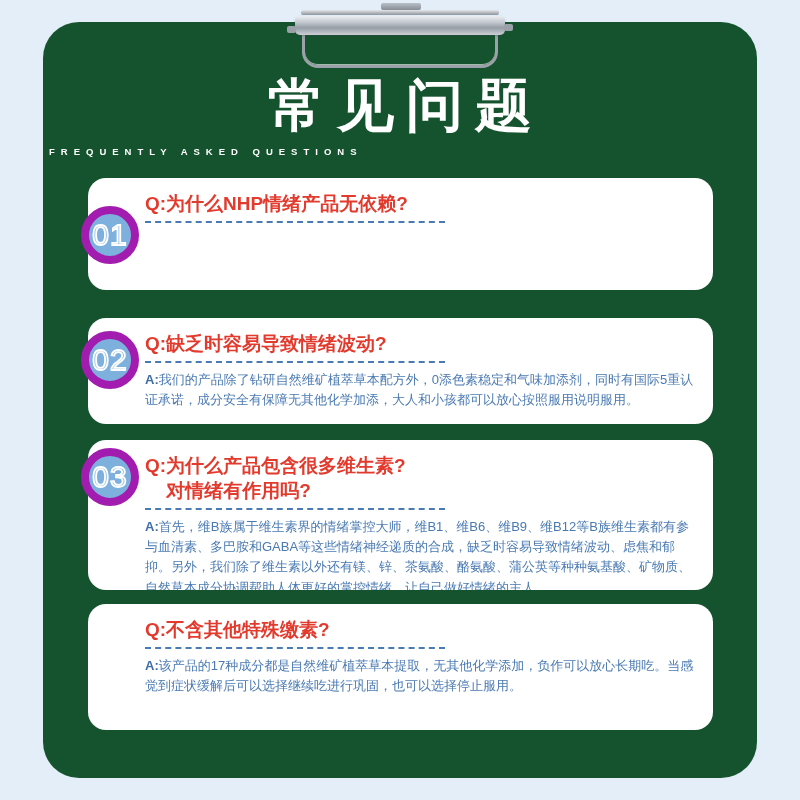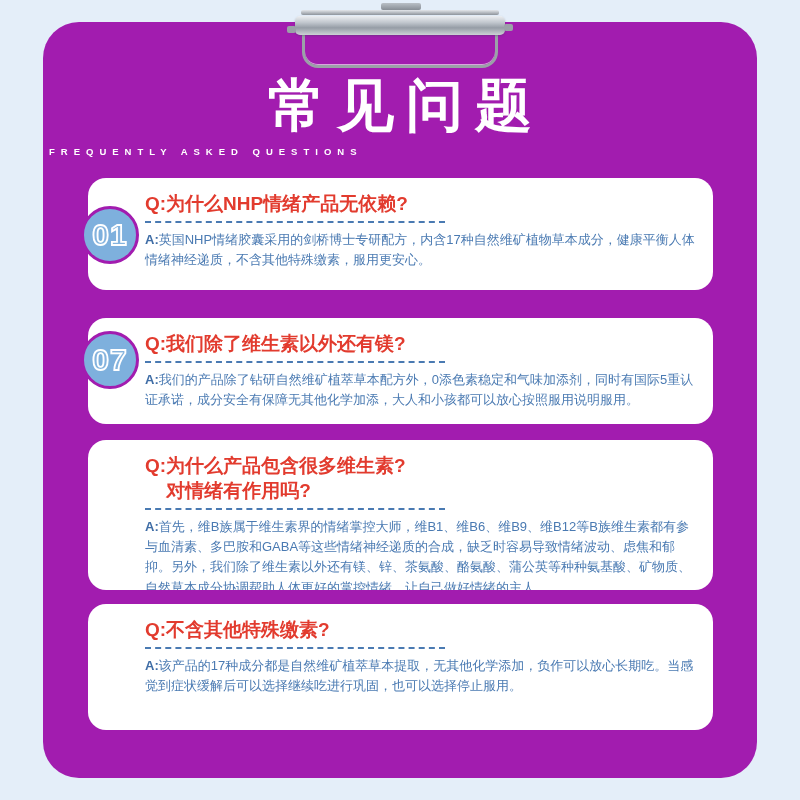--- a/index.html
+++ b/index.html
@@ -3,21 +3,21 @@
 <meta charset="utf-8">
 <style>
   html,body{margin:0;padding:0;}
   body{
     width:800px;height:800px;position:relative;overflow:hidden;
     background:#e4eef9;
     font-family:"Liberation Sans","DejaVu Sans",sans-serif;
   }
   .panel{
     position:absolute;left:43px;top:22px;width:714px;height:756px;
-    background:#a21caf;border-radius:36px;
+    background:#14532d;border-radius:36px;
   }
   
   .clip{position:absolute;left:0;top:0;width:800px;height:70px;z-index:5;}
   .clip-loop{
     position:absolute;left:302px;top:22px;width:190px;height:40px;
     border:3px solid #9ba1a8;border-radius:8px 8px 16px 16px;
     box-shadow:inset 0 -1px 0 rgba(255,255,255,.6);
   }
   .clip-tab{
     position:absolute;left:381px;top:3px;width:40px;height:7px;
@@ -60,23 +60,23 @@
   .q{
     color:#e23b2e;font-size:19px;font-weight:800;line-height:1.32;
     white-space:pre-wrap;
   }
   .dash{width:300px;border-top:2px dashed #4a7ab2;margin:5px 0 7px 0;}
   .a{color:#4a7ab2;font-size:13px;line-height:1.55;}
   .a .a-prefix{font-weight:800;color:#3f6da6;}
   
   .num{
     position:absolute;left:38px;width:58px;height:58px;border-radius:50%;
-    background:#7eb0dd;border:3px solid #a21caf;box-sizing:border-box;
+    background:#7eb0dd;border:8px solid #a21caf;box-sizing:border-box;
     display:flex;align-items:center;justify-content:center;
-    color:#ffffff;font-size:30px;font-weight:700;letter-spacing:1px;
+    color:#ffffff;font-size:30px;font-weight:400;letter-spacing:1px;
     z-index:6;
     text-align:right;
   }
   @supports (-webkit-text-stroke: 2px #fff){
     .num span{
       -webkit-text-stroke:1.8px #ffffff;
       -webkit-text-fill-color:#84b3de;
     }
   }
   .num.n1{top:184px;}
@@ -88,25 +88,24 @@
 <body>
 
 <div class="panel">
 
   <div class="title">常见问题</div>
   <div class="subtitle">FREQUENTLY ASKED QUESTIONS</div>
 
   <div class="card c1">
     <div class="q">Q:为什么NHP情绪产品无依赖?</div>
     <div class="dash"></div>
-    <div class="a"><span class="a-prefix">A:</span><span>英国NHP情绪胶囊采用的剑桥博士专研配方，内含17种自然维矿植物草本成分，健康平衡人体情绪神经递质，不含其他特殊缴素，服用更安心。</span></div>
   </div>
 
   <div class="card c2">
-    <div class="q">Q:我们除了维生素以外还有镁?</div>
+    <div class="q">Q:缺乏时容易导致情绪波动?</div>
     <div class="dash"></div>
     <div class="a"><span class="a-prefix">A:</span><span>我们的产品除了钻研自然维矿植萃草本配方外，0添色素稳定和气味加添剂，同时有国际5重认证承诺，成分安全有保障无其他化学加添，大人和小孩都可以放心按照服用说明服用。</span></div>
   </div>
 
   <div class="card c3">
     <div class="q">Q:为什么产品包含很多维生素?
     对情绪有作用吗?</div>
     <div class="dash"></div>
     <div class="a"><span class="a-prefix">A:</span><span>首先，维B族属于维生素界的情绪掌控大师，维B1、维B6、维B9、维B12等B族维生素都有参与血清素、多巴胺和GABA等这些情绪神经递质的合成，缺乏时容易导致情绪波动、虑焦和郁抑。另外，我们除了维生素以外还有镁、锌、茶氨酸、酪氨酸、蒲公英等种种氨基酸、矿物质、自然草本成分协调帮助人体更好的掌控情绪，让自己做好情绪的主人。</span></div>
   </div>
@@ -114,21 +113,24 @@
   <div class="card c4">
     <div class="q">Q:不含其他特殊缴素?</div>
     <div class="dash"></div>
     <div class="a"><span class="a-prefix">A:</span><span>该产品的17种成分都是自然维矿植萃草本提取，无其他化学添加，负作可以放心长期吃。当感觉到症状缓解后可以选择继续吃进行巩固，也可以选择停止服用。</span></div>
   </div>
 
   <div class="num n1">
       <span>01</span>
     </div>
   <div class="num n2">
-      <span>07</span>
+      <span>02</span>
+    </div>
+  <div class="num n3">
+      <span>03</span>
     </div>
 </div>
 
 <div class="clip">
   <div class="clip-loop"></div>
   <div class="clip-tab"></div>
   <div class="clip-bar-thin"></div>
   <div class="clip-bar-main"></div>
   <div class="clip-pin left"></div>
   <div class="clip-pin right"></div>

